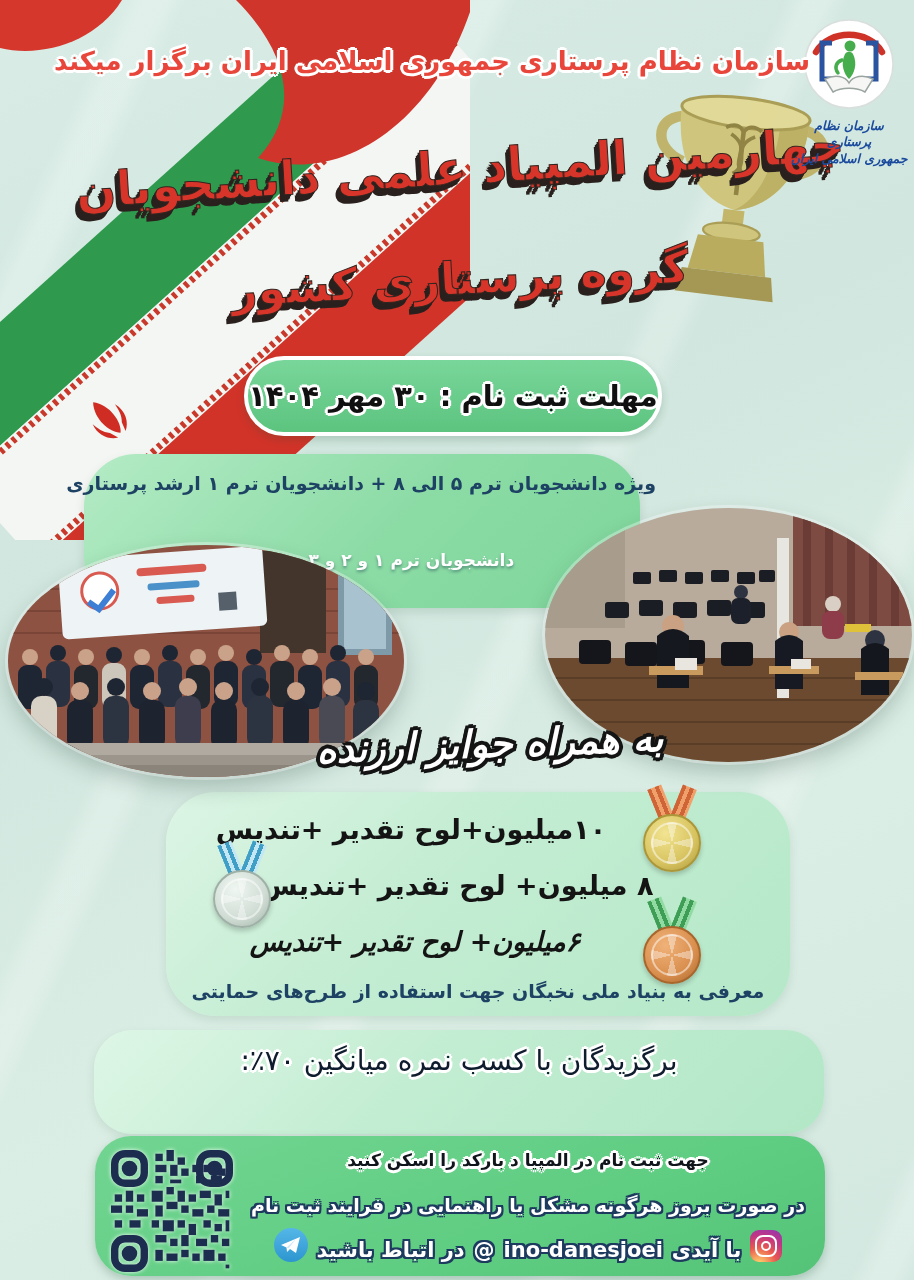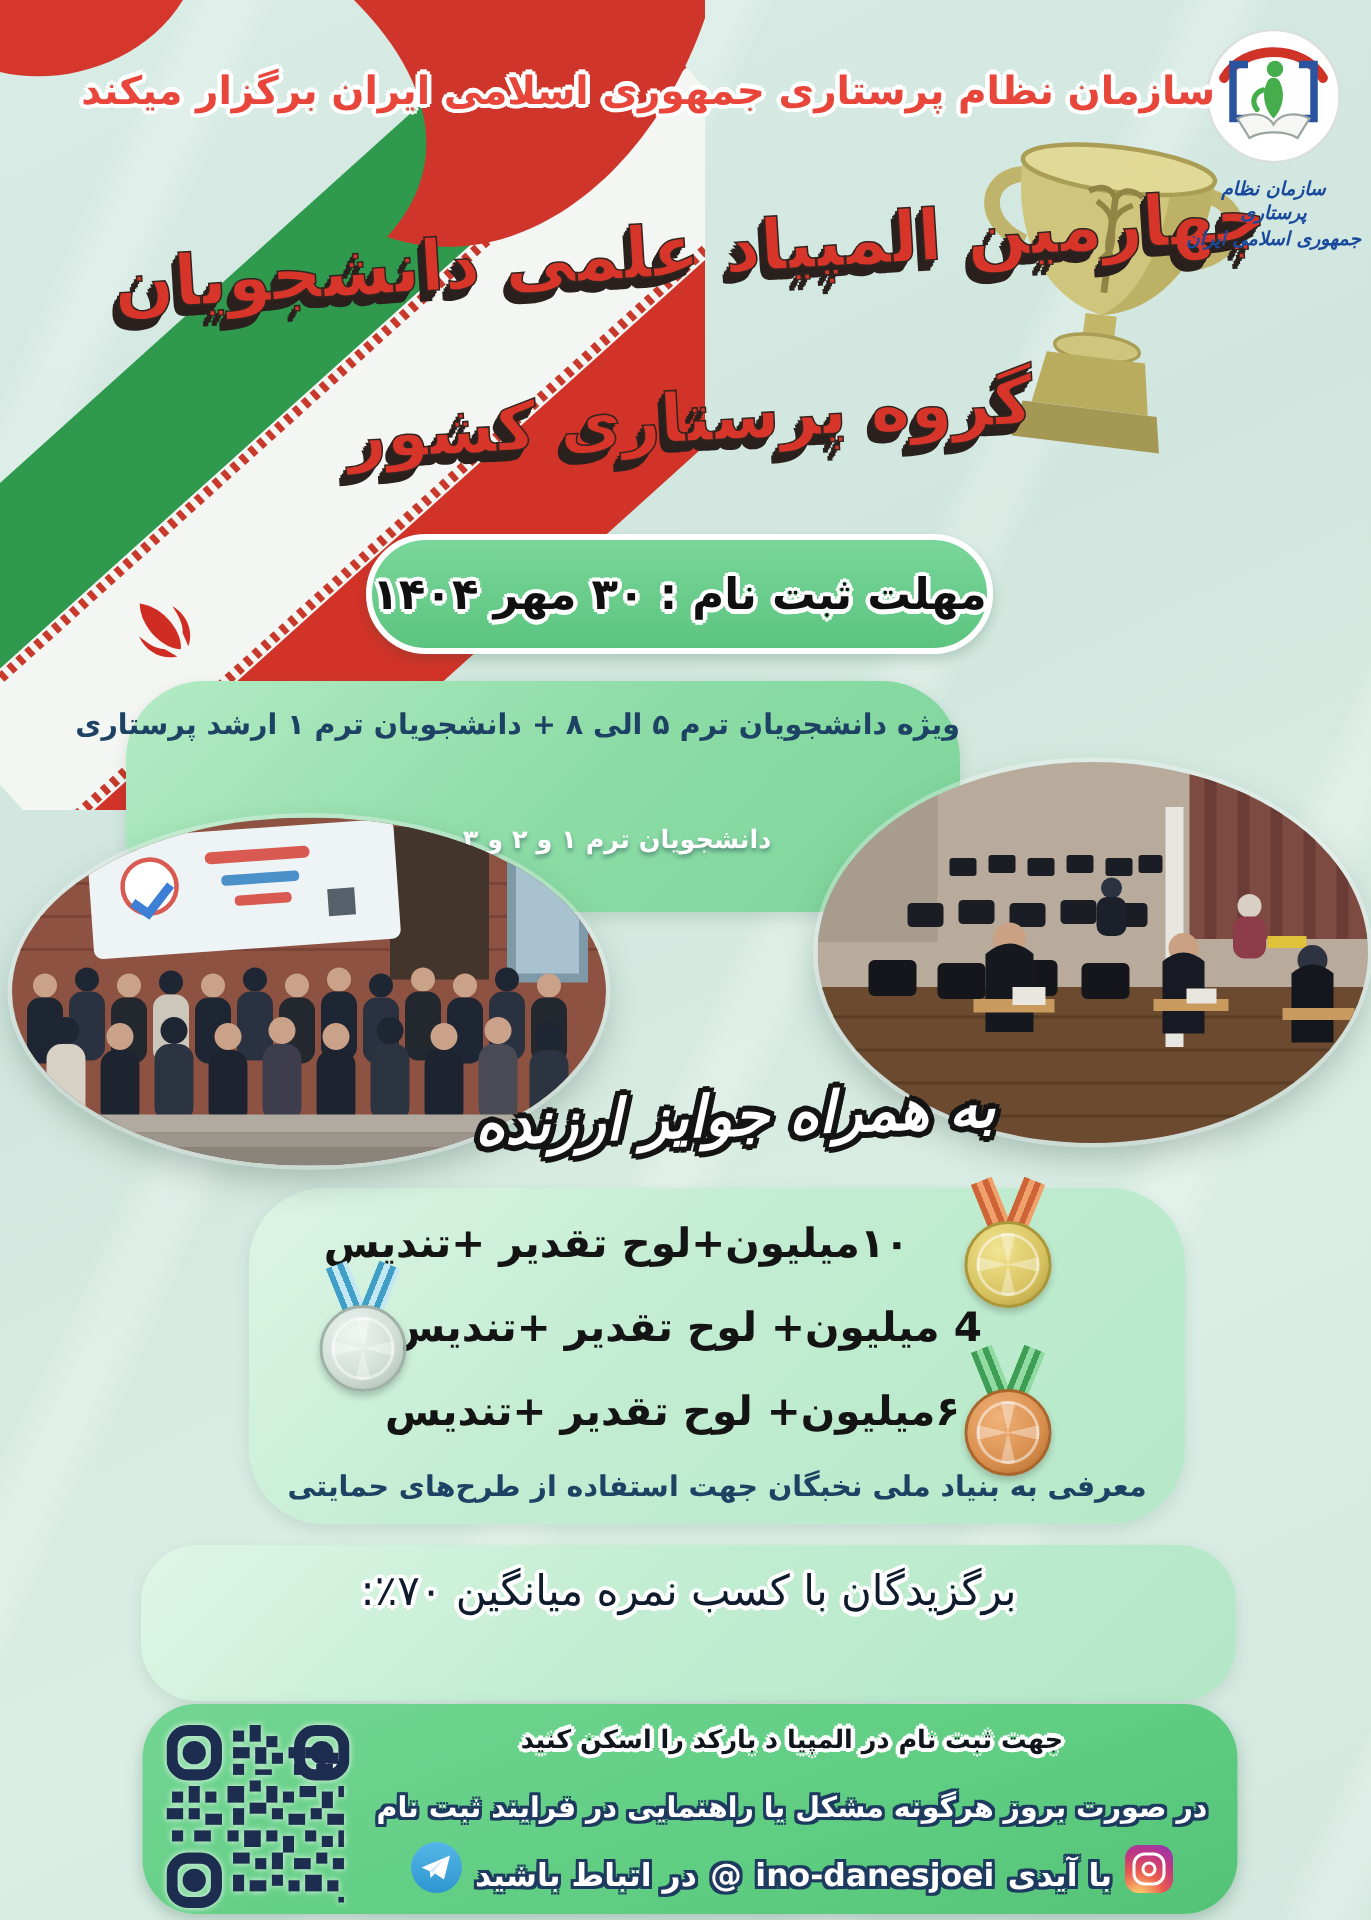--- a/index.html
+++ b/index.html
@@ -32,39 +32,39 @@
 
   .pill{left:244px;top:356px;width:410px;height:72px;z-index:4;border-radius:44px;
     background:linear-gradient(180deg,#79d69a,#5cc47f);border:4px solid #fff;
     box-shadow:0 4px 8px rgba(30,80,50,.2);display:flex;align-items:center;justify-content:center;}
   .pill span{font-size:29px;font-weight:bold;color:#101010;}
 
   .info-box{left:84px;top:454px;width:556px;height:154px;z-index:2;border-radius:52px;
     background:linear-gradient(135deg,#b4ebc5 0%,#8bdba5 55%,#7ed69b 100%);
     box-shadow:0 4px 10px rgba(40,90,60,.15);}
   .el{position:absolute;width:100%;font-weight:bold;}
-  .el1{top:18px;left:0;font-size:19px;color:#1d4264;}
+  .el1{top:18px;left:16px;font-size:19px;color:#1d4264;}
   .el2{top:52px;left:0;font-size:19px;color:#1d4264;}
   .el3{top:96px;left:-40px;font-size:17px;color:#fff;text-shadow:0 2px 3px rgba(20,50,70,.45);}
 
   .photo{z-index:3;border-radius:50%;overflow:hidden;
     box-shadow:0 0 0 3px rgba(255,255,255,.35),0 10px 22px rgba(20,50,40,.25);}
   .photo-left{left:8px;top:545px;width:396px;height:232px;}
   .photo-right{left:545px;top:508px;width:367px;height:254px;}
 
   .prize-heading{left:250px;top:722px;width:480px;z-index:4;font-size:38px;font-weight:bold;font-style:italic;
     color:#fff;transform:rotate(-2deg);}
 
   .prize-box{left:166px;top:792px;width:624px;height:224px;z-index:2;border-radius:50px;
     background:linear-gradient(135deg,#ddf5e5 0%,#c4edd3 40%,#b5e8c8 100%);
     box-shadow:0 4px 10px rgba(40,90,60,.12);}
   .p-line{position:absolute;font-size:27px;font-weight:bold;color:#141414;white-space:nowrap;}
   .p1{top:22px;left:30px;width:430px;text-align:center;}
   .p2{top:78px;left:86px;width:410px;text-align:center;}
-  .p3{top:134px;left:44px;width:430px;text-align:right;}
+  .p3{top:134px;left:34px;width:430px;text-align:center;font-style:italic;}
   .p-note{position:absolute;top:188px;left:14px;width:596px;text-align:center;
     font-size:19px;font-weight:bold;color:#1d4264;white-space:nowrap;}
 
   .medal{position:absolute;width:64px;height:90px;z-index:3;}
   .m-gold{left:474px;top:-6px;}
   .m-silver{left:44px;top:50px;}
   .m-bronze{left:474px;top:106px;}
   .medal i{position:absolute;top:0;width:15px;height:34px;display:block;
     background:repeating-linear-gradient(90deg,var(--r1) 0 4px,var(--r2) 4px 8px);}
   .medal .rl{left:13px;transform:rotate(-22deg);}
@@ -361,21 +361,21 @@
           <path d="M316,141 q14,-12 28,0 l0,46 -28,0 z" fill="#14171e"></path>
         <rect x="310" y="164" width="48" height="8" fill="#c89a5e"></rect>
       </g>
     </svg>
   </div>
 
   <div class="abs prize-heading rtl ctr nowrap ob">به همراه جوایز ارزنده</div>
 
   <div class="abs prize-box">
     <div class="p-line p1 rtl">۱۰میلیون+لوح تقدیر +تندیس</div>
-    <div class="p-line p2 rtl">4 میلیون+ لوح تقدیر +تندیس</div>
+    <div class="p-line p2 rtl">۸ میلیون+ لوح تقدیر +تندیس</div>
     <div class="p-line p3 rtl">۶میلیون+ لوح تقدیر +تندیس</div>
     <div class="medal gold m-gold">
         <i class="rl"></i>
         <i class="rr"></i>
         <b></b>
       </div>
     <div class="medal silver m-silver">
         <i class="rl"></i>
         <i class="rr"></i>
         <b></b>

